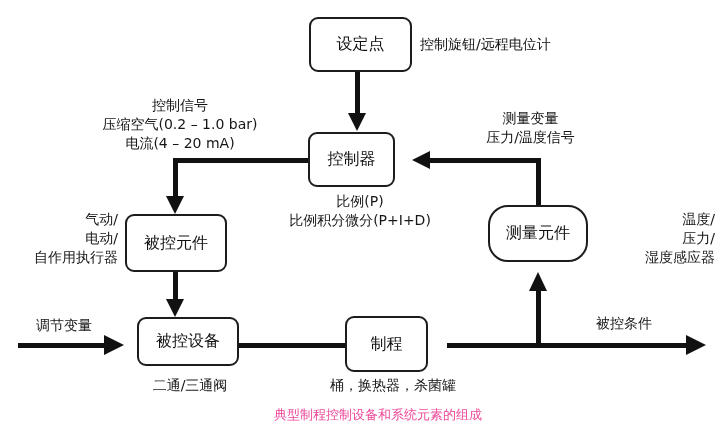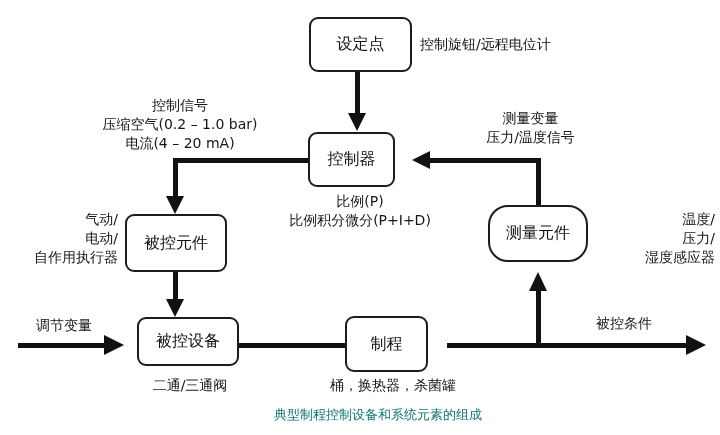--- a/index.html
+++ b/index.html
@@ -16,21 +16,21 @@
   }
   .ln{position:absolute;background:#111;}
   .arr{position:absolute;width:0;height:0;}
   .arr-down{border-left:9px solid transparent;border-right:9px solid transparent;border-top:18px solid #111;}
   .arr-up{border-left:9px solid transparent;border-right:9px solid transparent;border-bottom:19px solid #111;}
   .arr-left{border-top:9px solid transparent;border-bottom:9px solid transparent;border-right:18px solid #111;}
   .arr-right{border-top:10px solid transparent;border-bottom:10px solid transparent;border-left:20px solid #111;}
   .lbl{position:absolute;font-size:14px;line-height:19px;color:#161616;white-space:nowrap;text-align:right;}
   .lbl.center{text-align:center;}
   .lbl.right{text-align:right;}
-  .caption{position:absolute;font-size:13px;color:#0f766e;text-align:center;}
+  .caption{position:absolute;font-size:13px;color:#ec4899;text-align:center;}
 </style>
 </head>
 <body>
 
 <div class="stage">
 
   <div class="ln" style="left:355px;top:71px;width:5px;height:44px;"></div>
   <div class="arr arr-down" style="left:348px;top:113px;"></div>
 
   <div class="ln" style="left:175px;top:158px;width:135px;height:5px;"></div>

